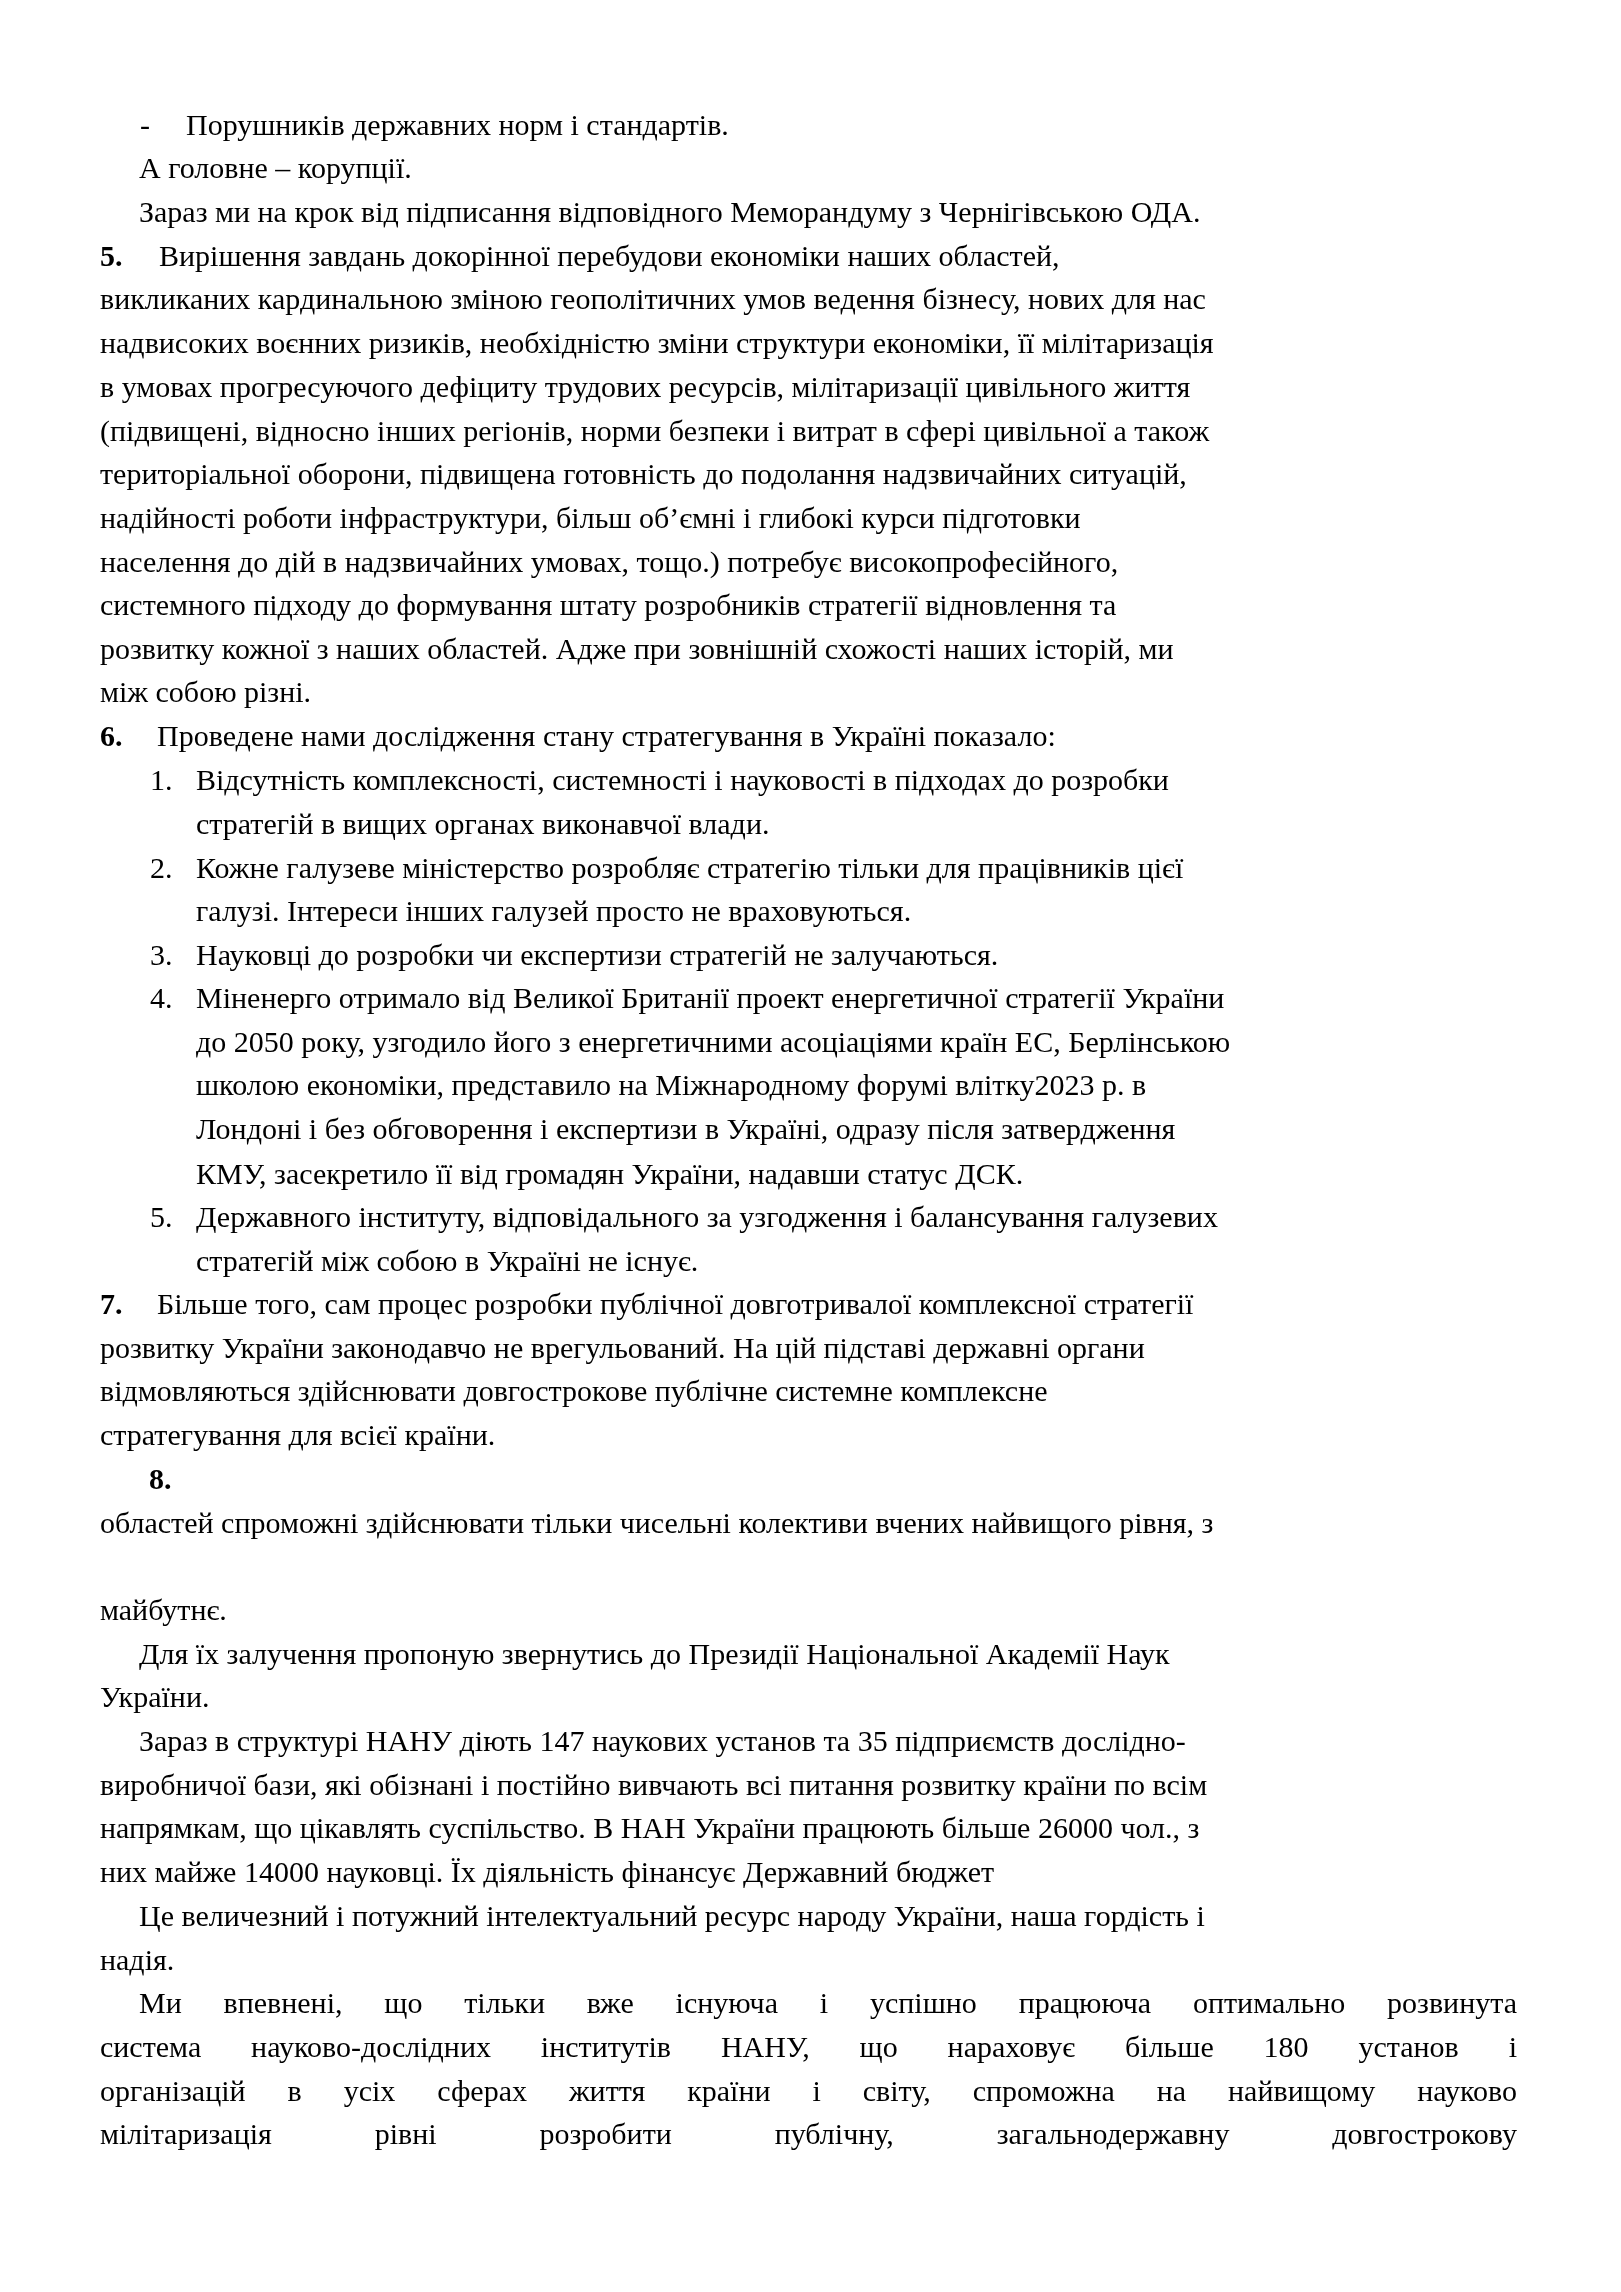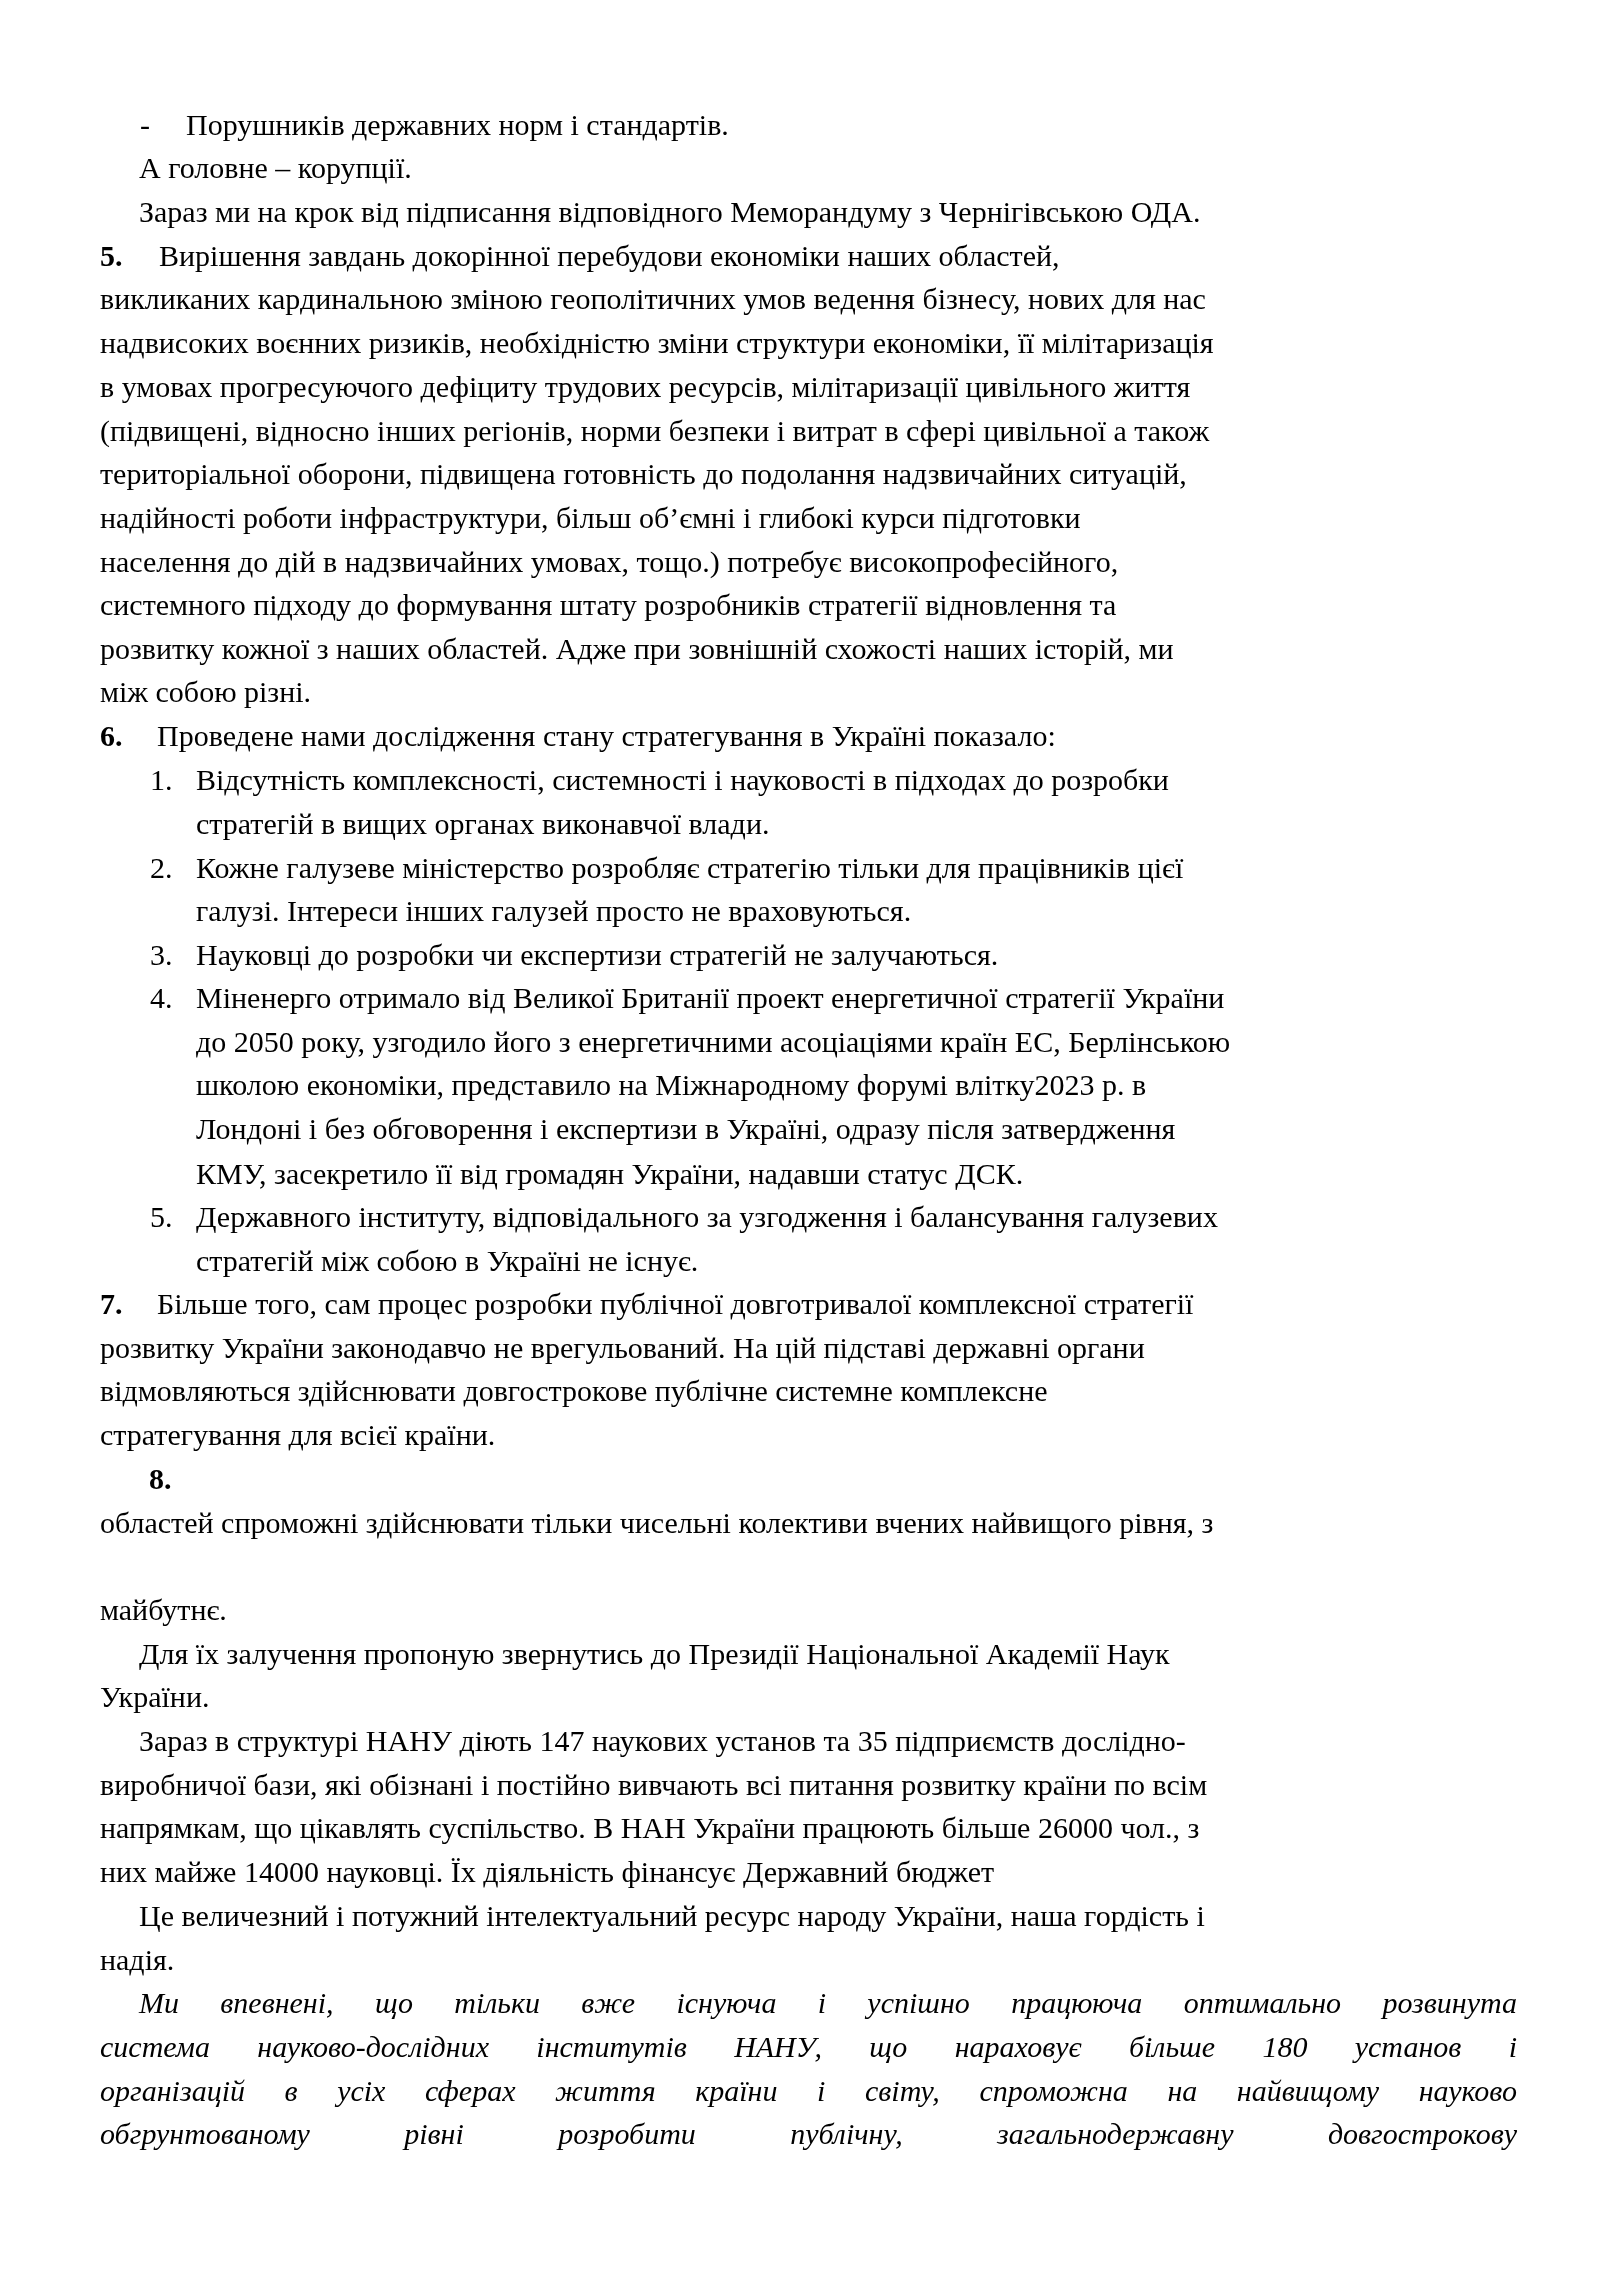--- a/index.html
+++ b/index.html
@@ -1,20 +1,20 @@
 <!DOCTYPE html>
 <html><head>
 <meta charset="utf-8">
 <style>
   html, body { margin:0; padding:0; background:#ffffff; }
   body { width:1621px; height:2293px; position:relative; overflow:hidden;
          font-family:"Liberation Serif","DejaVu Serif",serif; color:#000; }
   .page { position:absolute; left:0; top:0; width:1621px; height:2293px; }
   .ln { position:absolute; font-size:30px; line-height:35px; white-space:nowrap; height:35px; }
-  .just { text-align:justify; text-align-last:justify; white-space:normal;font-style:italic; }
+  .just { text-align:justify; text-align-last:justify; white-space:normal; }
   .b { font-weight:bold; }
 </style>
 </head>
 <body>
 
 <div class="page">
 
   <span class="ln" style="left:140px;top:107px">-</span>
   <span class="ln" style="left:186px;top:107px">Порушників державних норм і стандартів.</span>
 
@@ -77,15 +77,15 @@
   <span class="ln" style="left:100px;top:1767px">виробничої бази, які обізнані і постійно вивчають всі питання розвитку країни по всім</span>
   <span class="ln" style="left:100px;top:1810px">напрямкам, що цікавлять суспільство. В НАН України працюють більше 26000 чол., з</span>
   <span class="ln" style="left:100px;top:1854px">них майже 14000 науковці. Їх діяльність фінансує Державний бюджет</span>
 
   <span class="ln" style="left:139px;top:1898px">Це величезний і потужний інтелектуальний  ресурс народу України, наша гордість і</span>
   <span class="ln" style="left:100px;top:1942px">надія.</span>
 
   <span class="ln just" style="left:139px;top:1985px;width:1378px">Ми впевнені, що тільки вже існуюча і успішно працююча оптимально розвинута</span>
   <span class="ln just" style="left:100px;top:2029px;width:1417px">система науково-дослідних інститутів  НАНУ, що нараховує більше 180 установ і</span>
   <span class="ln just" style="left:100px;top:2073px;width:1417px">організацій в усіх сферах життя країни і світу, спроможна  на найвищому науково</span>
-  <span class="ln just" style="left:100px;top:2116px;width:1417px">обгрунтованому рівні розробити публічну, загальнодержавну довгострокову</span>
+  <span class="ln just" style="left:100px;top:2116px;width:1417px">мілітаризація рівні розробити публічну, загальнодержавну довгострокову</span>
 </div>
 
 
 </body></html>

